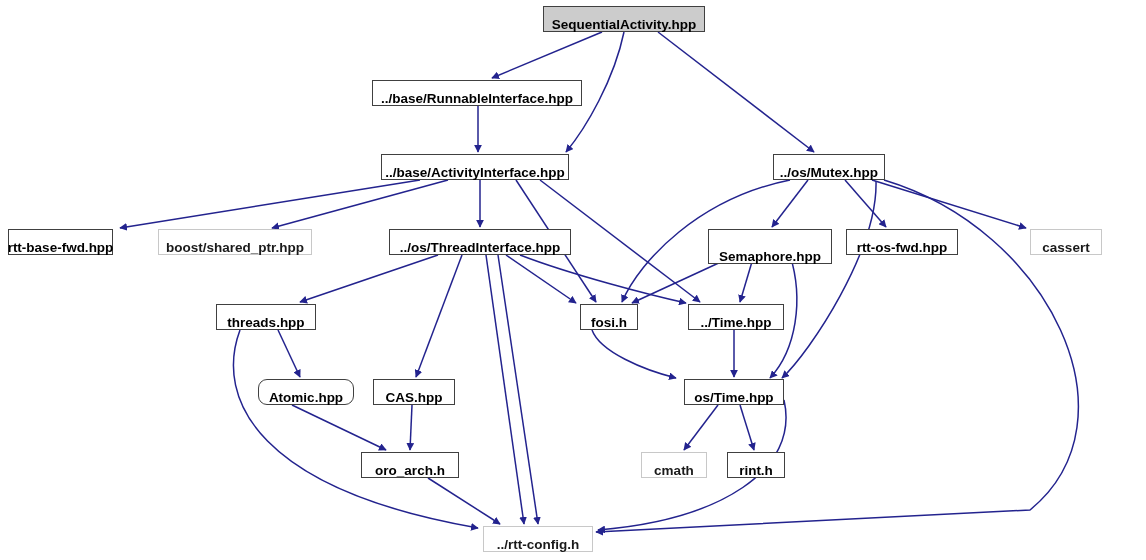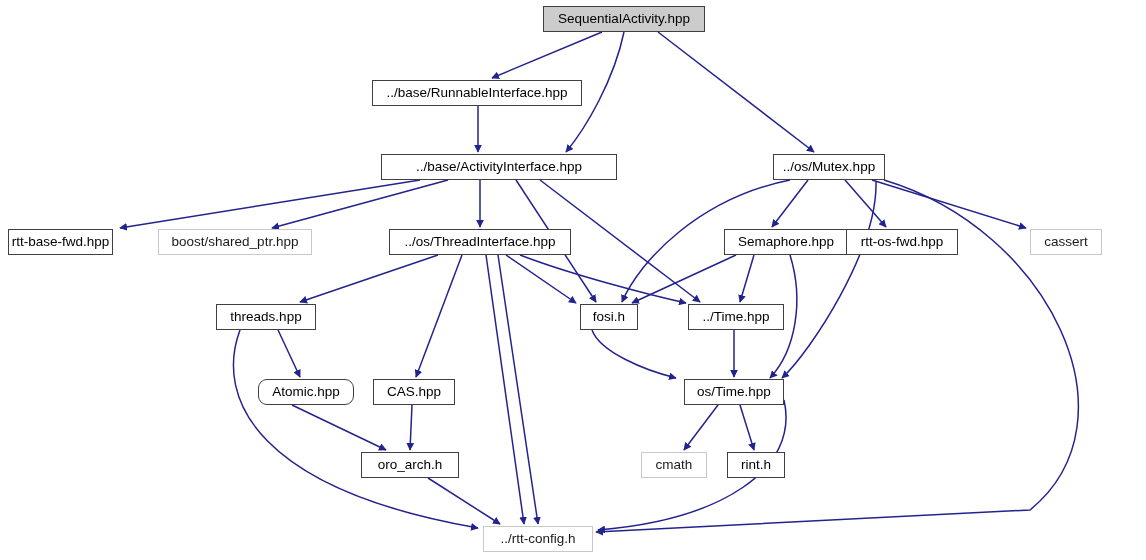--- a/index.html
+++ b/index.html
@@ -19,29 +19,30 @@
     position: absolute;
     left: 0;
     top: 0;
     width: 1146px;
     height: 560px;
   }
   .node {
     position: absolute;
     box-sizing: border-box;
     display: flex;
-    align-items: center;
+    align-items: flex-end;
     justify-content: center;
     font-size: 13.5px;
     line-height: 1;
     color: #000000;
     white-space: nowrap;
     background: #ffffff;
     border: 1px solid #404040;
     z-index: 5;
+    font-weight: bold;
   }
   .node.ext {
     border: 1px solid #c8c8c8;
     color: #1a1a1a;
   }
   .node.root {
     background: #cccccc;
     border: 1px solid #404040;
   }
   .node-label {
@@ -97,36 +98,36 @@
       </g>
   </svg>
 
   <div id="node-layer">
       <div class="node root" style="left: 543px; top: 6px; width: 162px; height: 26px;">
         <span class="node-label">SequentialActivity.hpp</span>
       </div>
       <div class="node" style="left: 372px; top: 80px; width: 210px; height: 26px;">
         <span class="node-label">../base/RunnableInterface.hpp</span>
       </div>
-      <div class="node" style="left: 381px; top: 154px; width: 236px; height: 26px;">
+      <div class="node" style="left: 381px; top: 154px; width: 188px; height: 26px;">
         <span class="node-label">../base/ActivityInterface.hpp</span>
       </div>
       <div class="node" style="left: 773px; top: 154px; width: 112px; height: 26px;">
         <span class="node-label">../os/Mutex.hpp</span>
       </div>
       <div class="node" style="left: 8px; top: 229px; width: 105px; height: 26px;">
         <span class="node-label">rtt-base-fwd.hpp</span>
       </div>
       <div class="node ext" style="left: 158px; top: 229px; width: 154px; height: 26px;">
         <span class="node-label">boost/shared_ptr.hpp</span>
       </div>
       <div class="node" style="left: 389px; top: 229px; width: 182px; height: 26px;">
         <span class="node-label">../os/ThreadInterface.hpp</span>
       </div>
-      <div class="node" style="left: 724px; top: 229px; width: 124px; height: 26px;">
+      <div class="node" style="left: 708px; top: 229px; width: 124px; height: 35px;">
         <span class="node-label">Semaphore.hpp</span>
       </div>
       <div class="node" style="left: 846px; top: 229px; width: 112px; height: 26px;">
         <span class="node-label">rtt-os-fwd.hpp</span>
       </div>
       <div class="node ext" style="left: 1030px; top: 229px; width: 72px; height: 26px;">
         <span class="node-label">cassert</span>
       </div>
       <div class="node" style="left: 216px; top: 304px; width: 100px; height: 26px;">
         <span class="node-label">threads.hpp</span>

